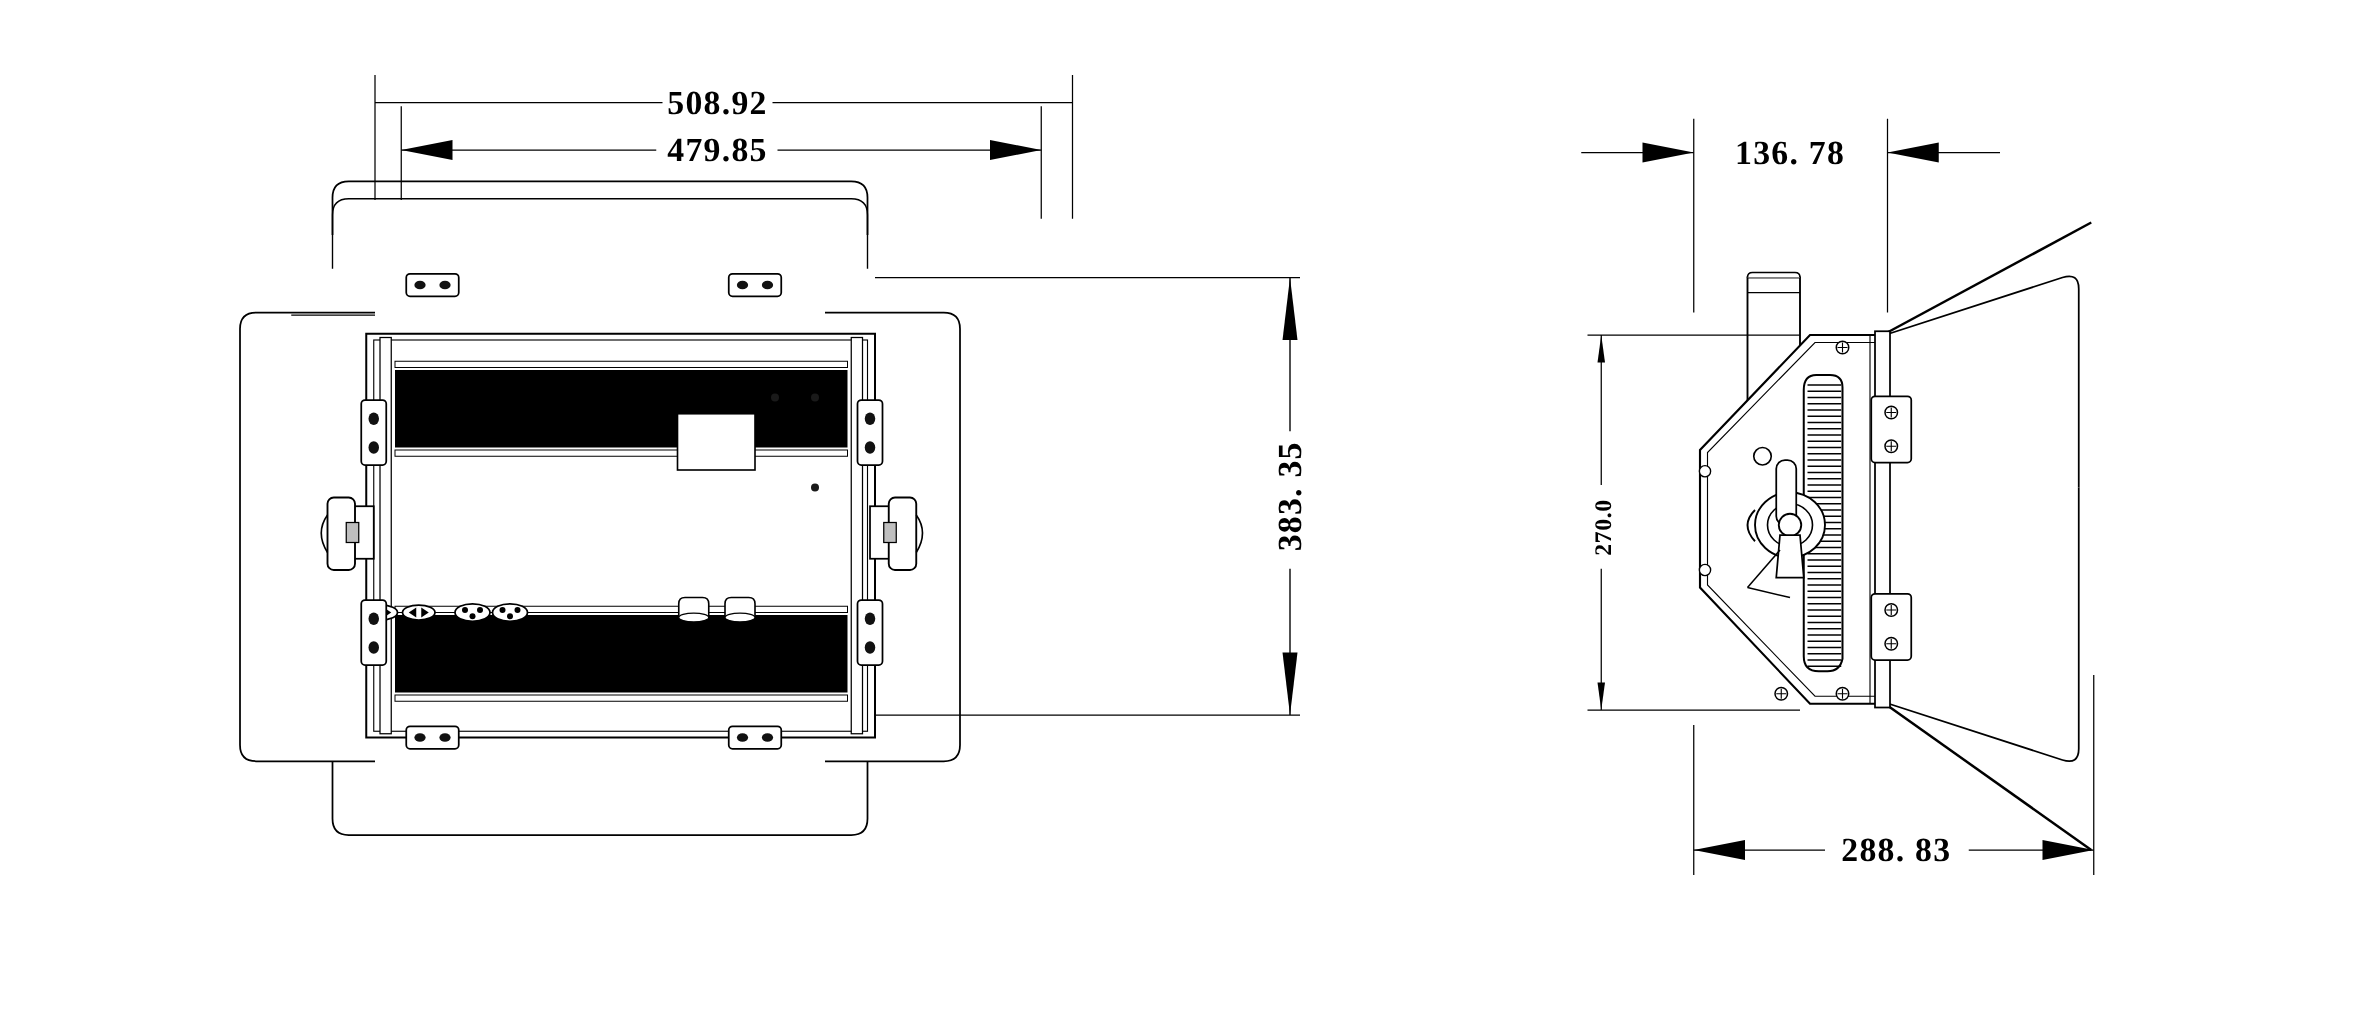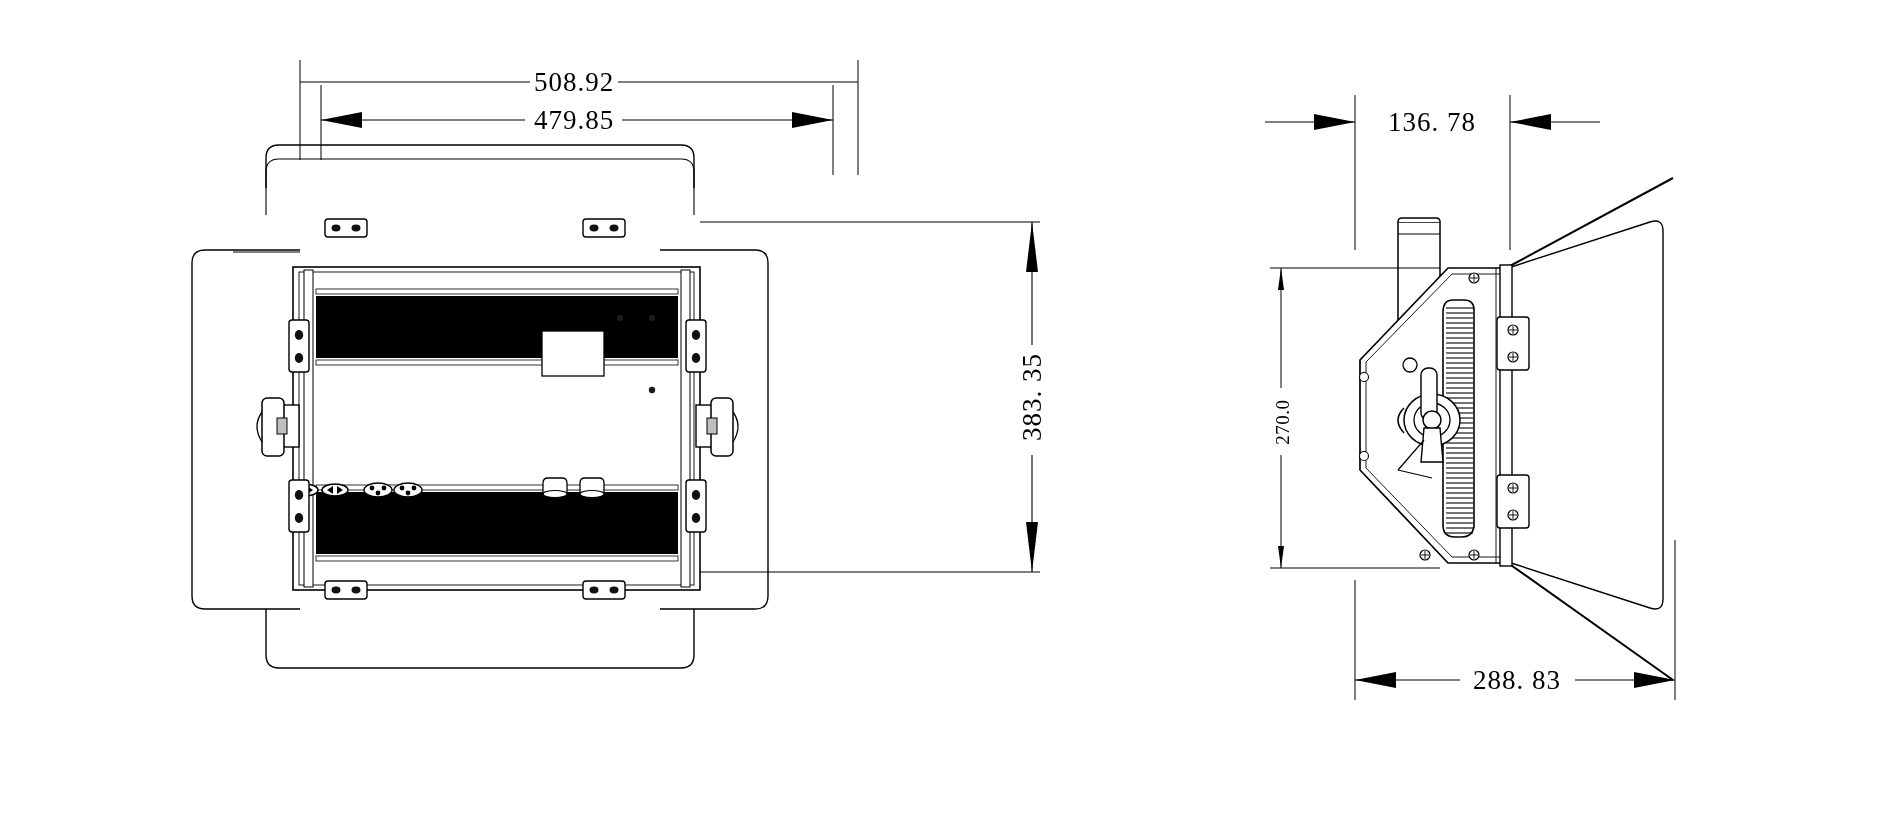--- a/index.html
+++ b/index.html
@@ -3,21 +3,21 @@
 <meta charset="utf-8">
 <title>LED Panel Fixture — Dimensioned Drawing</title>
 <style>
   html,body{margin:0;padding:0;background:#ffffff;}
   body{
     width:1902px;height:828px;
     font-family:"Liberation Serif", serif;
     overflow:hidden;
     position:relative;
   }
-  #drawing-root{position:absolute;left:0;top:0;width:1902px;height:828px;}
+  #drawing-root{position:absolute;left:0;top:0;width:1902px;height:828px;font-weight:bold;}
   svg{display:block;}
   .dim-text{
     font-family:"Liberation Serif", serif;
     font-size:27px;
     fill:#000000;
     letter-spacing:1px;
   }
   .dim-text-small{
     font-family:"Liberation Serif", serif;
     font-size:19px;

